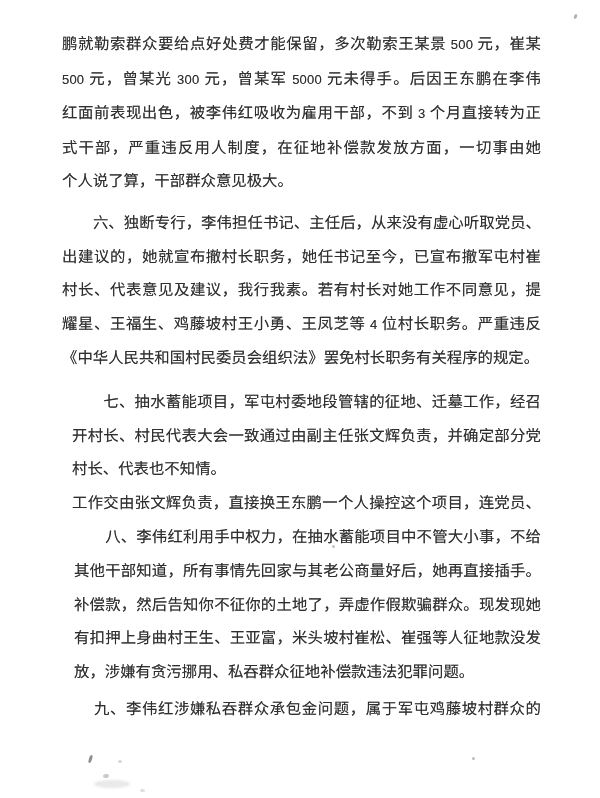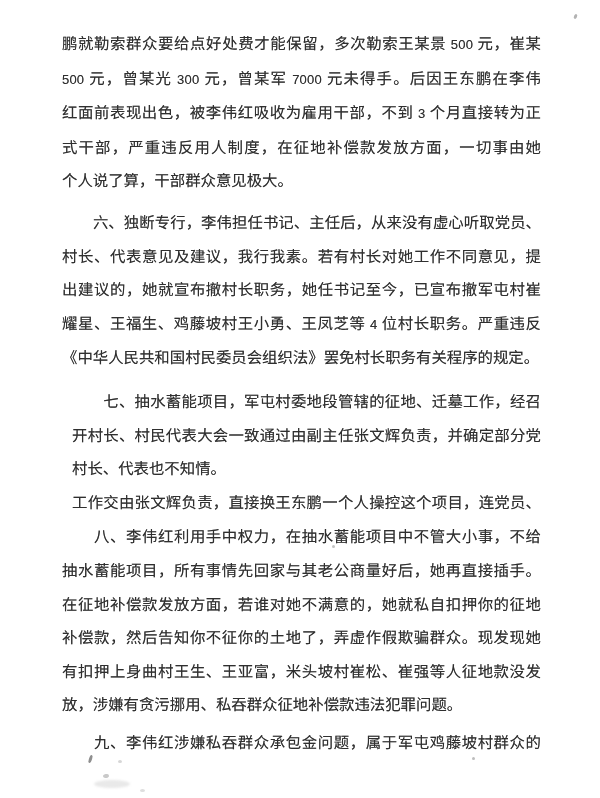--- a/index.html
+++ b/index.html
@@ -27,21 +27,21 @@
     text-align: justify;
     text-shadow: 0 0 0.6px rgba(45,45,45,0.55);
     letter-spacing: 0;
   }
   .text-block p {
     margin: 0 0 8px 0;
     padding: 0;
   }
   .text-block p:nth-child(2) { margin-bottom: 10px; }
   .text-block p:nth-child(3) { margin-bottom: 1px; margin-left: 10px; }
-  .text-block p:nth-child(4) { margin-bottom: 4px; }
+  .text-block p:nth-child(4) { margin-bottom: 4px; margin-left: 12px; }
   .text-block p:nth-child(5) { margin-bottom: 0; }
   .line {
     display: block;
     text-align: justify;
   }
   .line.j {
     text-align-last: justify;
   }
   .num {
     font-family: "Liberation Sans", "DejaVu Sans", sans-serif;
@@ -62,42 +62,41 @@
   .speck-g { left: 140px; top: 789px; width: 5px; height: 3px; background: #dedede; border-radius: 50%; }
   .speck-h { left: 118px; top: 760px; width: 4px; height: 3px; background: #d6d6d6; border-radius: 50%; }
 </style>
 </head>
 <body>
 
 <div class="page" style="background: rgb(255, 255, 255);">
   <div class="text-block" id="doc" style="color: rgb(47, 47, 47);">
       <p>
         <span class="line j">鹏就勒索群众要给点好处费才能保留，多次勒索王某景 <span class="num">500</span> 元，崔某</span>
-        <span class="line j"><span class="num">500</span> 元，曾某光 <span class="num">300</span> 元，曾某军 <span class="num">7000</span> 元未得手。后因王东鹏在李伟</span>
+        <span class="line j"><span class="num">500</span> 元，曾某光 <span class="num">300</span> 元，曾某军 <span class="num">5000</span> 元未得手。后因王东鹏在李伟</span>
         <span class="line j">红面前表现出色，被李伟红吸收为雇用干部，不到 <span class="num">3</span> 个月直接转为正</span>
         <span class="line j">式干部，严重违反用人制度，在征地补偿款发放方面，一切事由她</span>
         <span class="line">个人说了算，干部群众意见极大。</span>
       </p>
       <p>
         <span class="line j">　　六、独断专行，李伟担任书记、主任后，从来没有虚心听取党员、</span>
+        <span class="line j">出建议的，她就宣布撤村长职务，她任书记至今，已宣布撤军屯村崔</span>
         <span class="line j">村长、代表意见及建议，我行我素。若有村长对她工作不同意见，提</span>
-        <span class="line j">出建议的，她就宣布撤村长职务，她任书记至今，已宣布撤军屯村崔</span>
         <span class="line j">耀星、王福生、鸡藤坡村王小勇、王凤芝等 <span class="num">4</span> 位村长职务。严重违反</span>
         <span class="line">《中华人民共和国村民委员会组织法》罢免村长职务有关程序的规定。</span>
       </p>
       <p>
         <span class="line j">　　七、抽水蓄能项目，军屯村委地段管辖的征地、迁墓工作，经召</span>
         <span class="line j">开村长、村民代表大会一致通过由副主任张文辉负责，并确定部分党</span>
         <span class="line">村长、代表也不知情。</span>
         <span class="line j">工作交由张文辉负责，直接换王东鹏一个人操控这个项目，连党员、</span>
       </p>
       <p>
         <span class="line j">　　八、李伟红利用手中权力，在抽水蓄能项目中不管大小事，不给</span>
-        <span class="line j">抽水蓄能项目，所有事情先回家与其老公商量好后，她再直接插手。</span>
-        <span class="line j">在征地补偿款发放方面，若谁对她不满意的，她就私自扣押你的征地</span>
+        <span class="line j">其他干部知道，所有事情先回家与其老公商量好后，她再直接插手。</span>
         <span class="line j">补偿款，然后告知你不征你的土地了，弄虚作假欺骗群众。现发现她</span>
         <span class="line j">有扣押上身曲村王生、王亚富，米头坡村崔松、崔强等人征地款没发</span>
         <span class="line">放，涉嫌有贪污挪用、私吞群众征地补偿款违法犯罪问题。</span>
       </p>
       <p>
         <span class="line j">　　九、李伟红涉嫌私吞群众承包金问题，属于军屯鸡藤坡村群众的</span>
       </p>
     </div>
 
   <div class="speck speck-a"></div>

